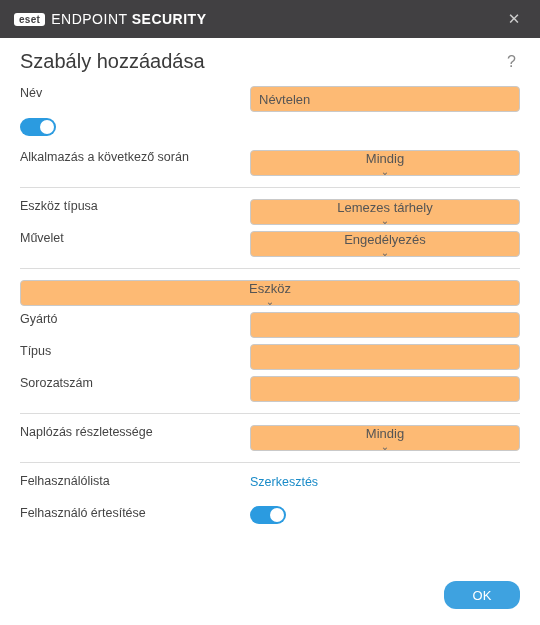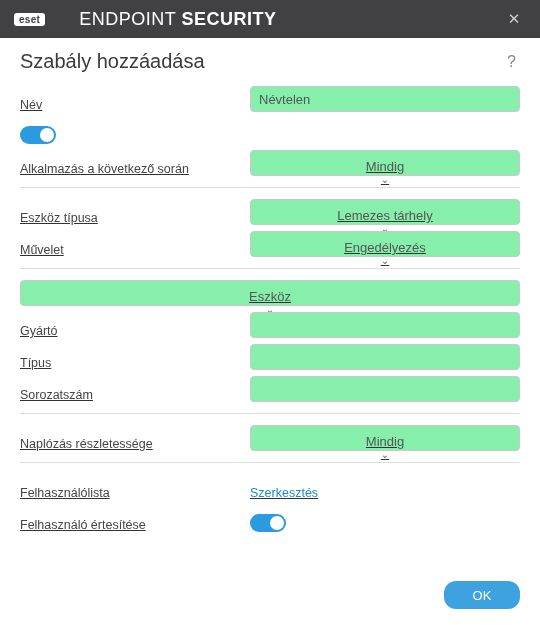--- a/index.html
+++ b/index.html
@@ -12,34 +12,33 @@
     font-size: 13px;
     color: #333;
   }
   .titlebar {
     height: 38px;
     background: #414042;
     color: #fff;
     display: flex;
     align-items: center;
     padding: 0 14px;
-    gap: 28px;
   }
   .brand-badge {
     background: #fff;
     color: #414042;
     font-size: 10px;
     font-weight: 700;
     padding: 1px 5px;
     border-radius: 3px;
     margin-right: 6px;
     letter-spacing: 0.3px;
   }
   .brand-text {
-    font-size: 18px;
+    font-size: 14px;
     letter-spacing: 0.5px;
   }
   .brand-text .thin { font-weight: 300; }
   .brand-text .bold { font-weight: 600; }
   .titlebar-spacer { flex: 1; }
   .close-btn {
     width: 24px; height: 24px;
     display: flex; align-items: center; justify-content: center;
     cursor: pointer;
     color: #ccc;
@@ -60,43 +59,42 @@
     color: #888;
     font-size: 16px;
     cursor: pointer;
     padding: 2px 4px;
   }
   .content {
     padding: 0 20px 12px 20px;
   }
   .row {
     display: flex;
-    align-items: flex-end;
+    align-items: flex-start;
     min-height: 32px;
     padding: 3px 0;
-    text-decoration: underline;
   }
   .row .label {
     width: 230px;
     flex-shrink: 0;
     font-size: 12.5px;
     color: #444;
   }
   .row .control {
     flex: 1;
   }
   .text-input, .select {
     width: 100%;
     height: 26px;
     border: 1px solid #c9c9c9;
     border-radius: 4px;
-    padding: 8px 8px;
+    padding: 0 8px;
     font-size: 13px;
     color: #555;
-    background: #86efac;
+    background: #fdba74;
     font-family: inherit;
   }
   .select {
     display: flex;
     align-items: center;
     justify-content: space-between;
     cursor: pointer;
     flex-direction: column;
   }
   .select .chev {

